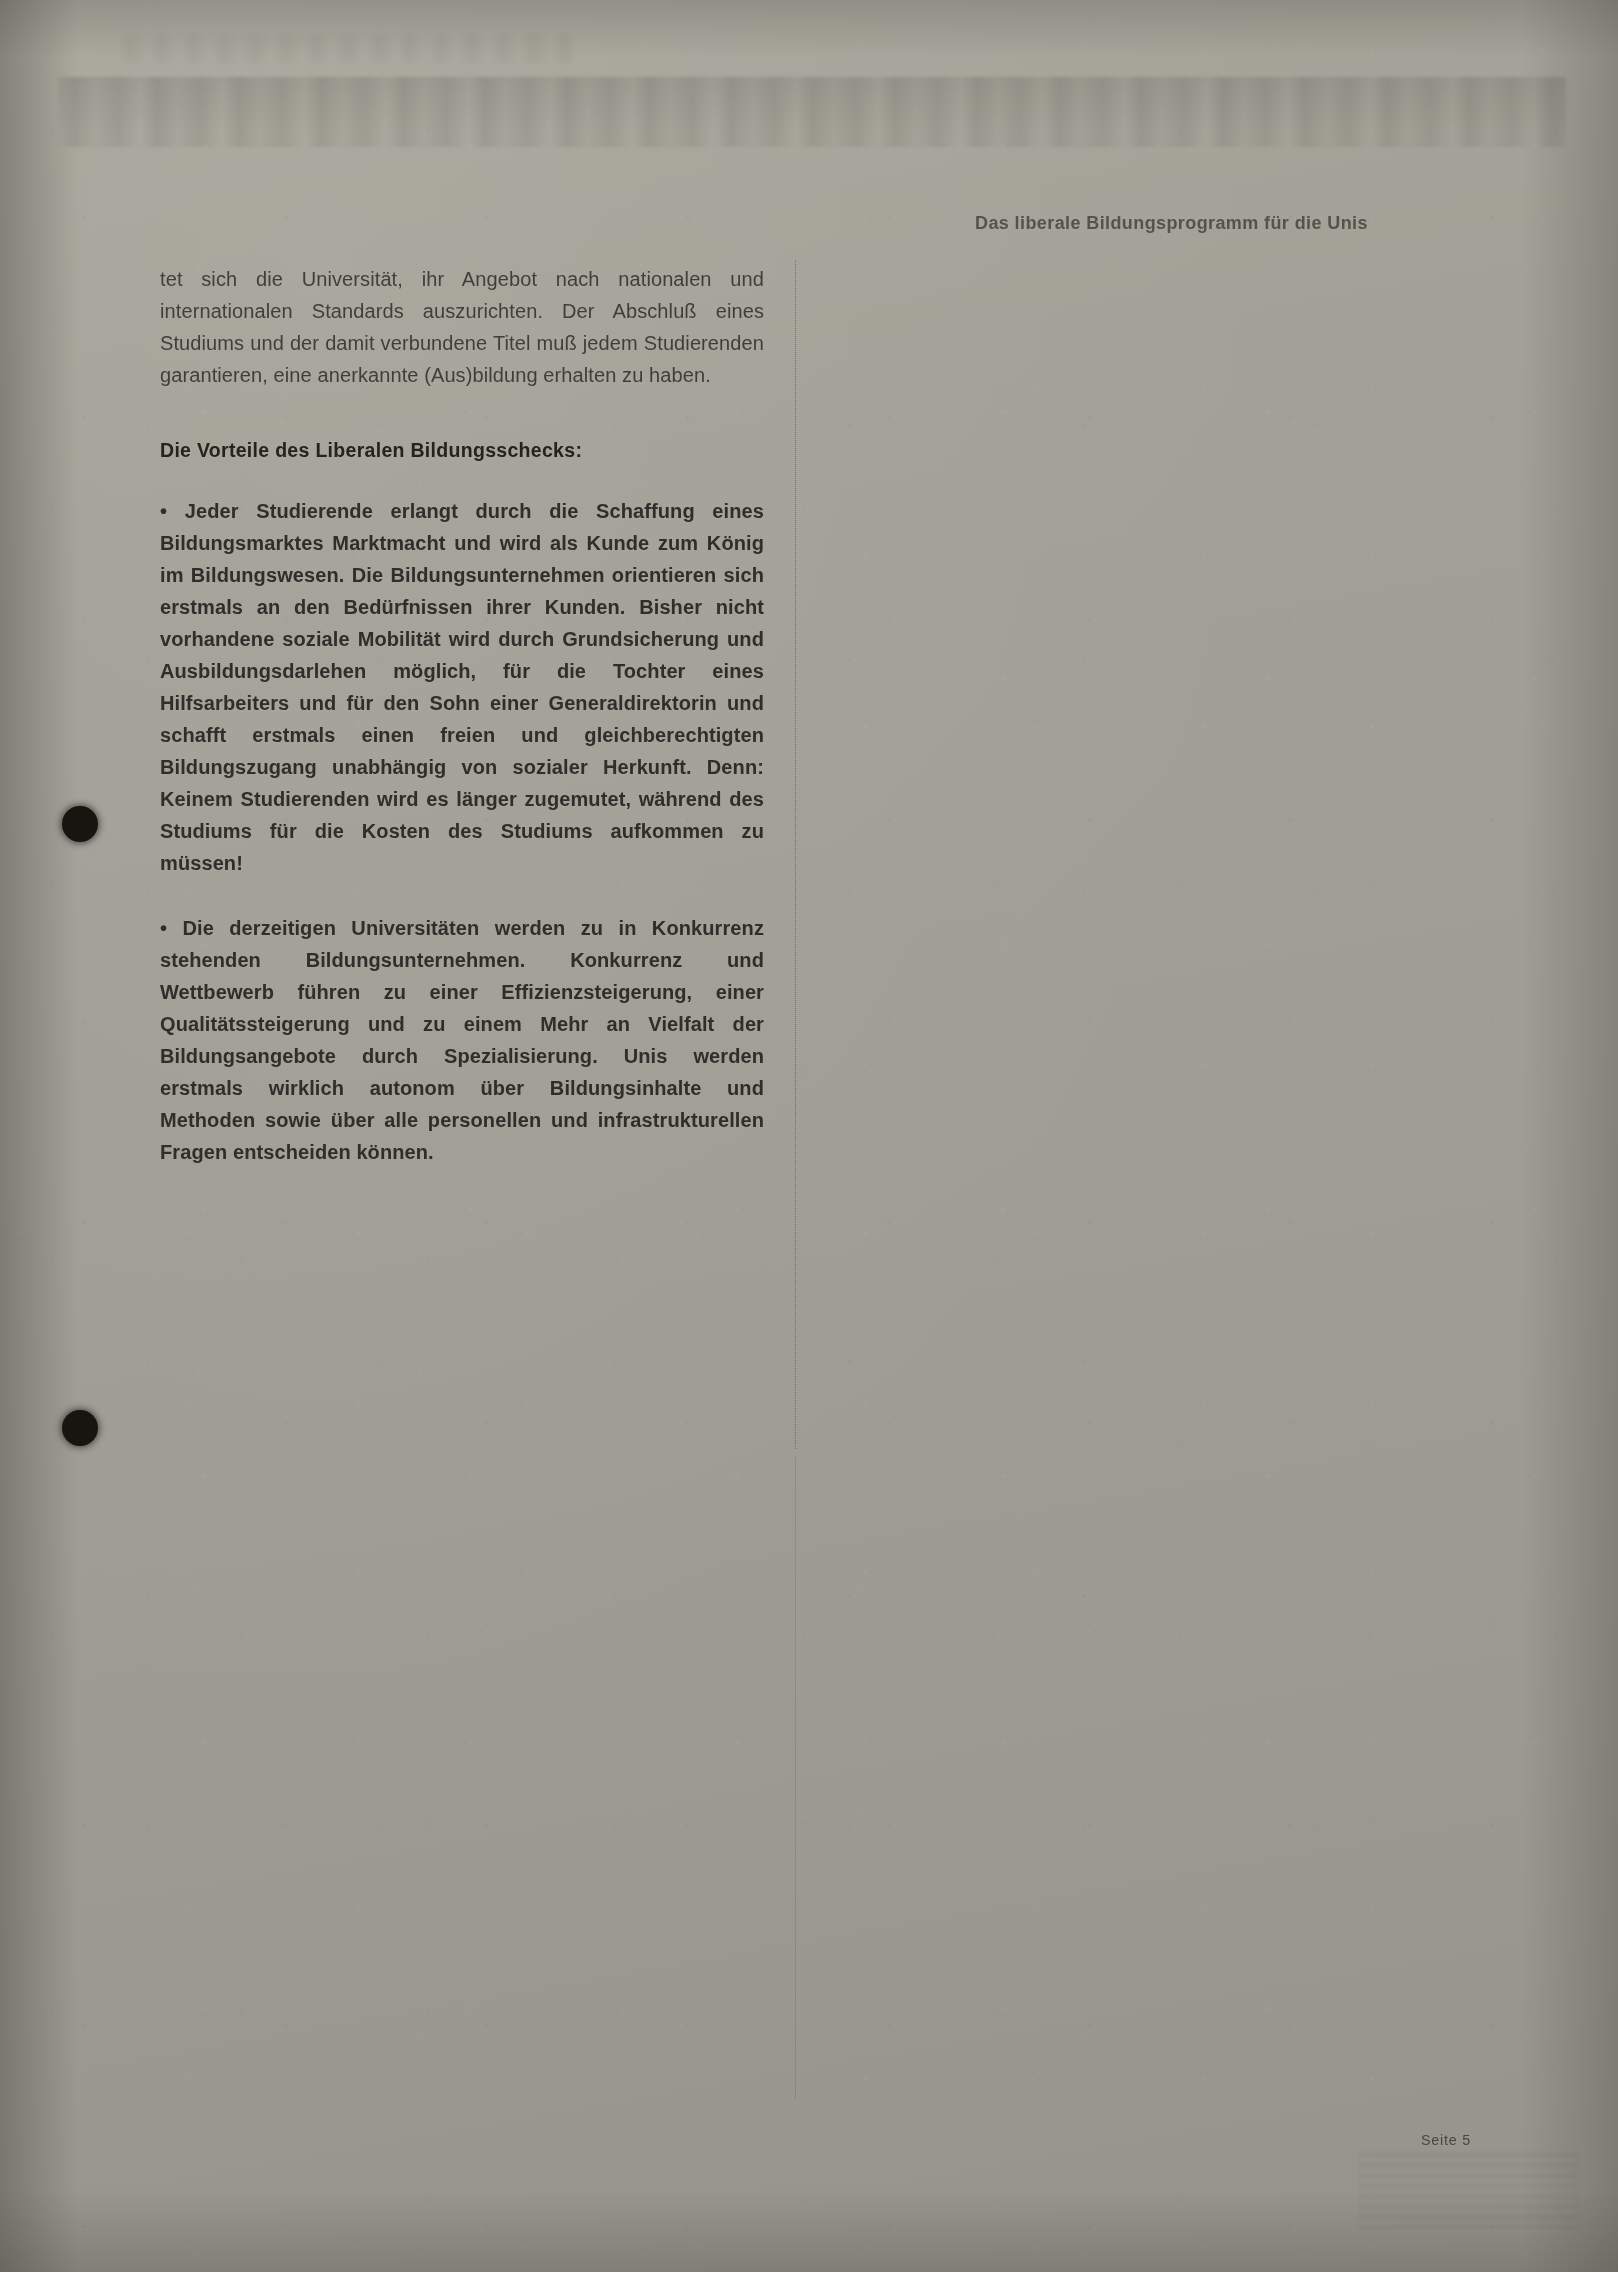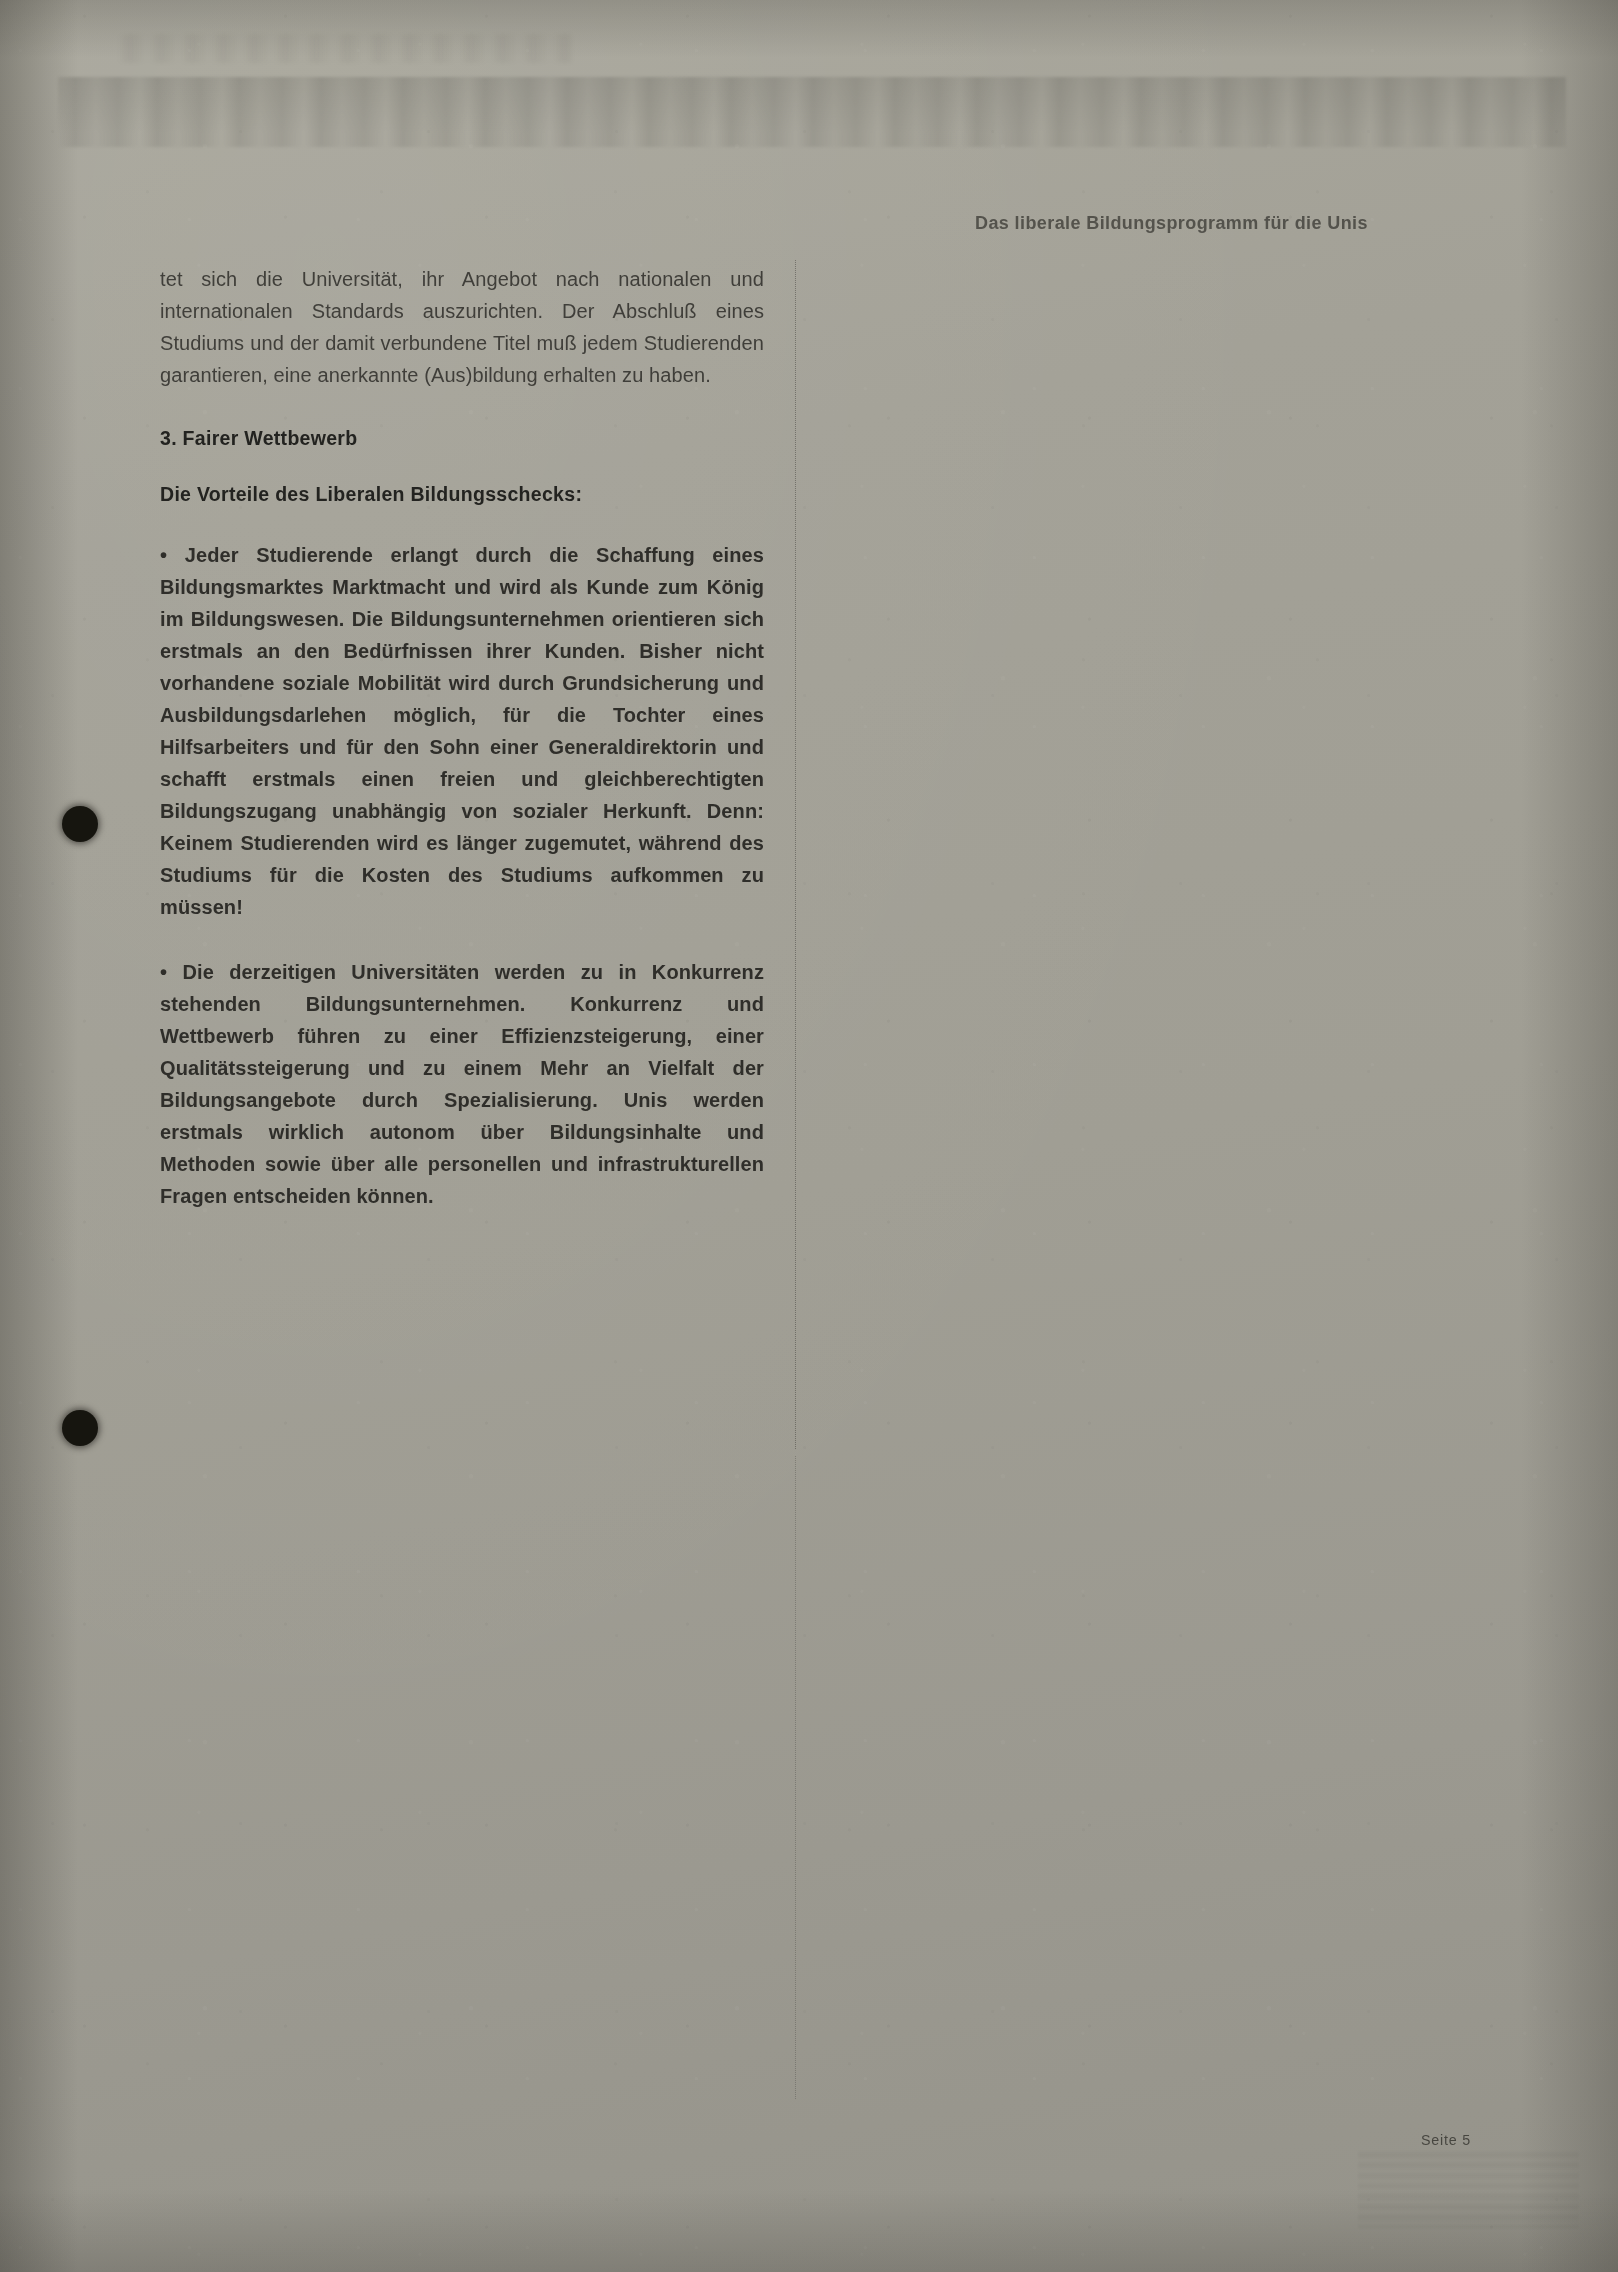--- a/index.html
+++ b/index.html
@@ -230,21 +230,20 @@
 
   <div class="hole h1"></div>
   <div class="hole h2"></div>
 
   <div class="column">
 
     <p class="para first">tet sich die Universität, ihr Angebot nach nationalen und internationalen Standards auszurichten. Der Abschluß eines Studiums und der damit verbundene Titel muß jedem Studierenden garantieren, eine anerkannte (Aus)bildung erhalten zu haben.</p>
 
     <div class="spacer-14"></div>
 
-    <h2 class="heading">3. Fairer Wettbewerb</h2>
 
 
     <h3 class="subheading">Die Vorteile des Liberalen Bildungsschecks:</h3>
 
     <p class="bullet">• Jeder Studierende erlangt durch die Schaffung eines Bildungsmarktes Marktmacht und wird als Kunde zum König im Bildungswesen. Die Bildungsunternehmen orientieren sich erstmals an den Bedürfnissen ihrer Kunden. Bisher nicht vorhandene soziale Mobilität wird durch Grundsicherung und Ausbildungsdarlehen möglich, für die Tochter eines Hilfsarbeiters und für den Sohn einer Generaldirektorin und schafft erstmals einen freien und gleichberechtigten Bildungszugang unabhängig von sozialer Herkunft. Denn: Keinem Studierenden wird es länger zugemutet, während des Studiums für die Kosten des Studiums aufkommen zu müssen!</p>
 
 
     <p class="bullet">• Die derzeitigen Universitäten werden zu in Konkurrenz stehenden Bildungsunternehmen. Konkurrenz und Wettbewerb führen zu einer Effizienzsteigerung, einer Qualitätssteigerung und zu einem Mehr an Vielfalt der Bildungsangebote durch Spezialisierung. Unis werden erstmals wirklich autonom über Bildungsinhalte und Methoden sowie über alle personellen und infrastrukturellen Fragen entscheiden können.</p>
 
   </div>

